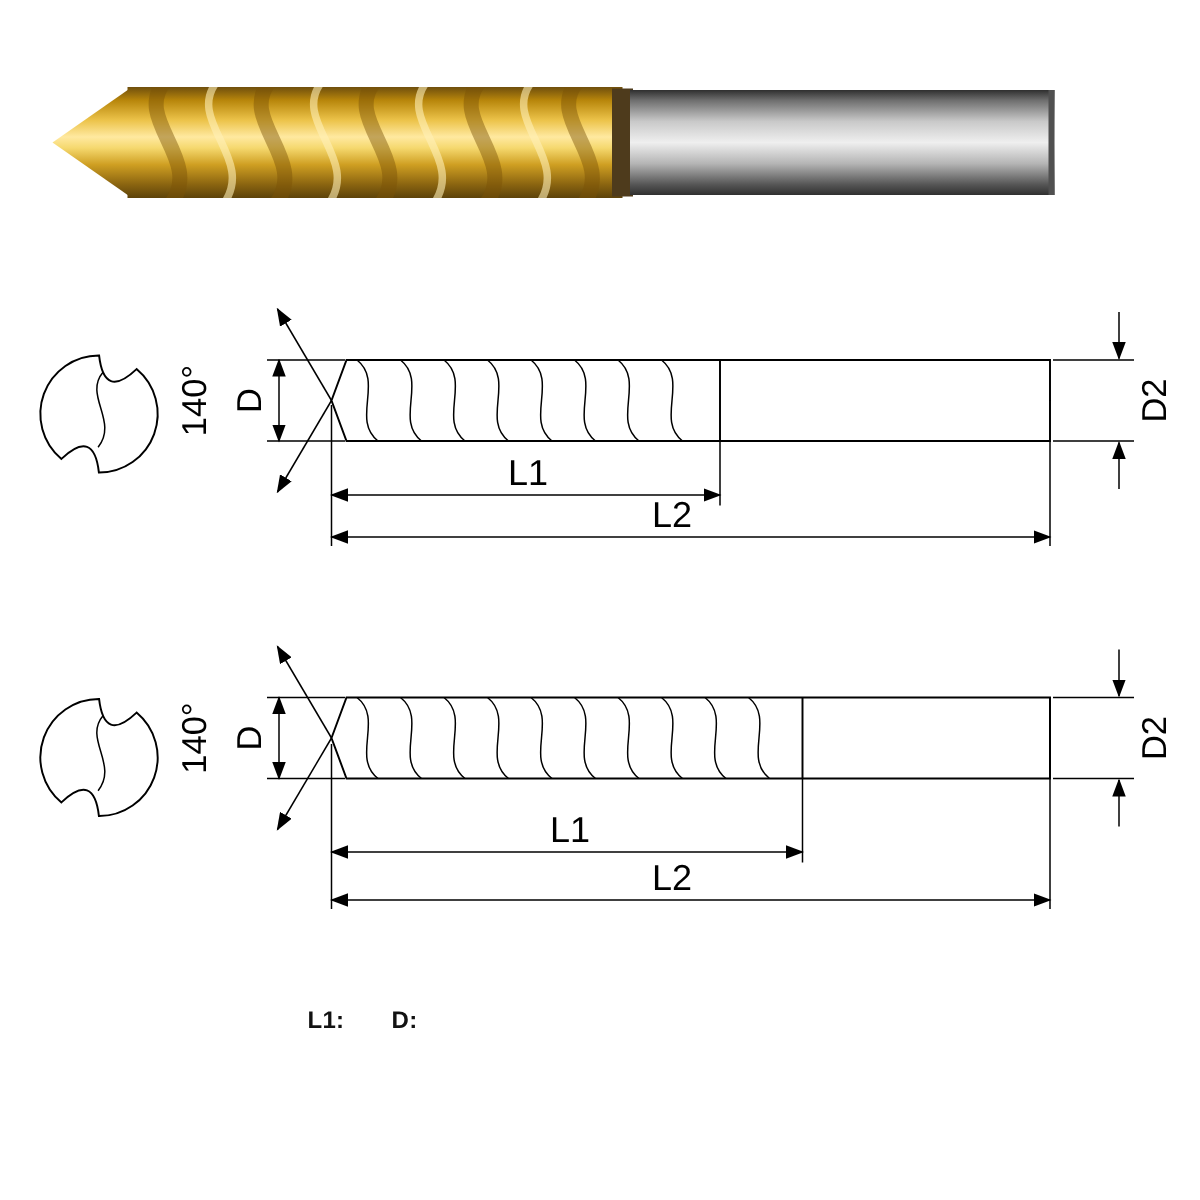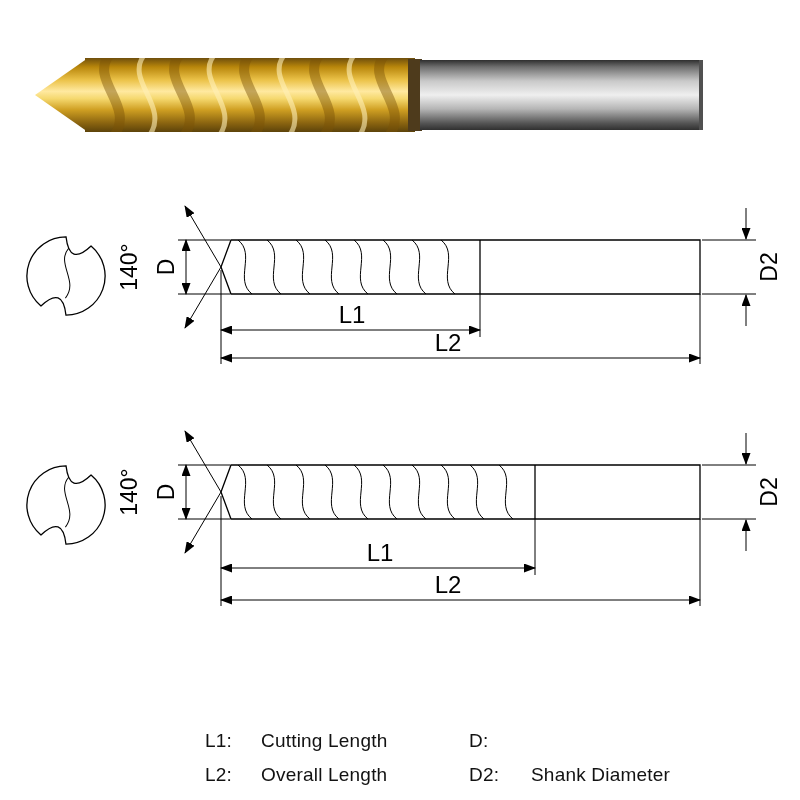--- a/index.html
+++ b/index.html
@@ -8,21 +8,21 @@
          font-family:"Liberation Sans",sans-serif;color:#121212;}
   .stage svg{position:absolute;left:0;}
   .photo{top:40px;}
   #diag1{top:192px;}
   #diag2{top:420px;}
   .dline{stroke:#000;stroke-width:1.3;fill:none;}
   .thin{stroke:#000;stroke-width:1;fill:none;}
   .flute{stroke:#000;stroke-width:1;fill:none;}
   .dimtxt{font-family:"Liberation Sans",sans-serif;font-size:23px;fill:#000;}
   .dimtxt-lg{font-family:"Liberation Sans",sans-serif;font-size:24px;fill:#000;}
-  .legend{position:absolute;top:724px;left:205px;font-size:19px;font-weight:400;
+  .legend{position:absolute;top:664px;left:205px;font-size:16px;font-weight:700;
           letter-spacing:.2px;color:#121212;}
   .legend-row{display:flex;line-height:34px;white-space:nowrap;}
   .lk{width:56px;}
   .lv{width:208px;}
   .lk2{width:62px;}
 </style>
 </head>
 <body>
 
 <div class="stage">
@@ -159,24 +159,17 @@
       <path class="thin" d="M702,45 H756 M702,99 H756"></path>
       <line class="thin" x1="746" y1="13" x2="746" y2="44" marker-end="url(#ar2)"></line>
       <line class="thin" x1="746" y1="131" x2="746" y2="100" marker-end="url(#ar2)"></line>
       <text class="dimtxt" x="769" y="72" text-anchor="middle" dominant-baseline="central" transform="rotate(-90 769 72)">D2</text>
     </g>
   </svg>
 
   <div class="legend">
     <div class="legend-row">
       <span class="lk">L1:</span>
-      <span class="lv">Cutting Length</span>
       <span class="lk2">D:</span>
-    </div>
-    <div class="legend-row">
-      <span class="lk">L2:</span>
-      <span class="lv">Overall Length</span>
-      <span class="lk2">D2:</span>
-      <span class="lv2">Shank Diameter</span>
     </div>
   </div>
 
 </div>
 
 </body></html>

